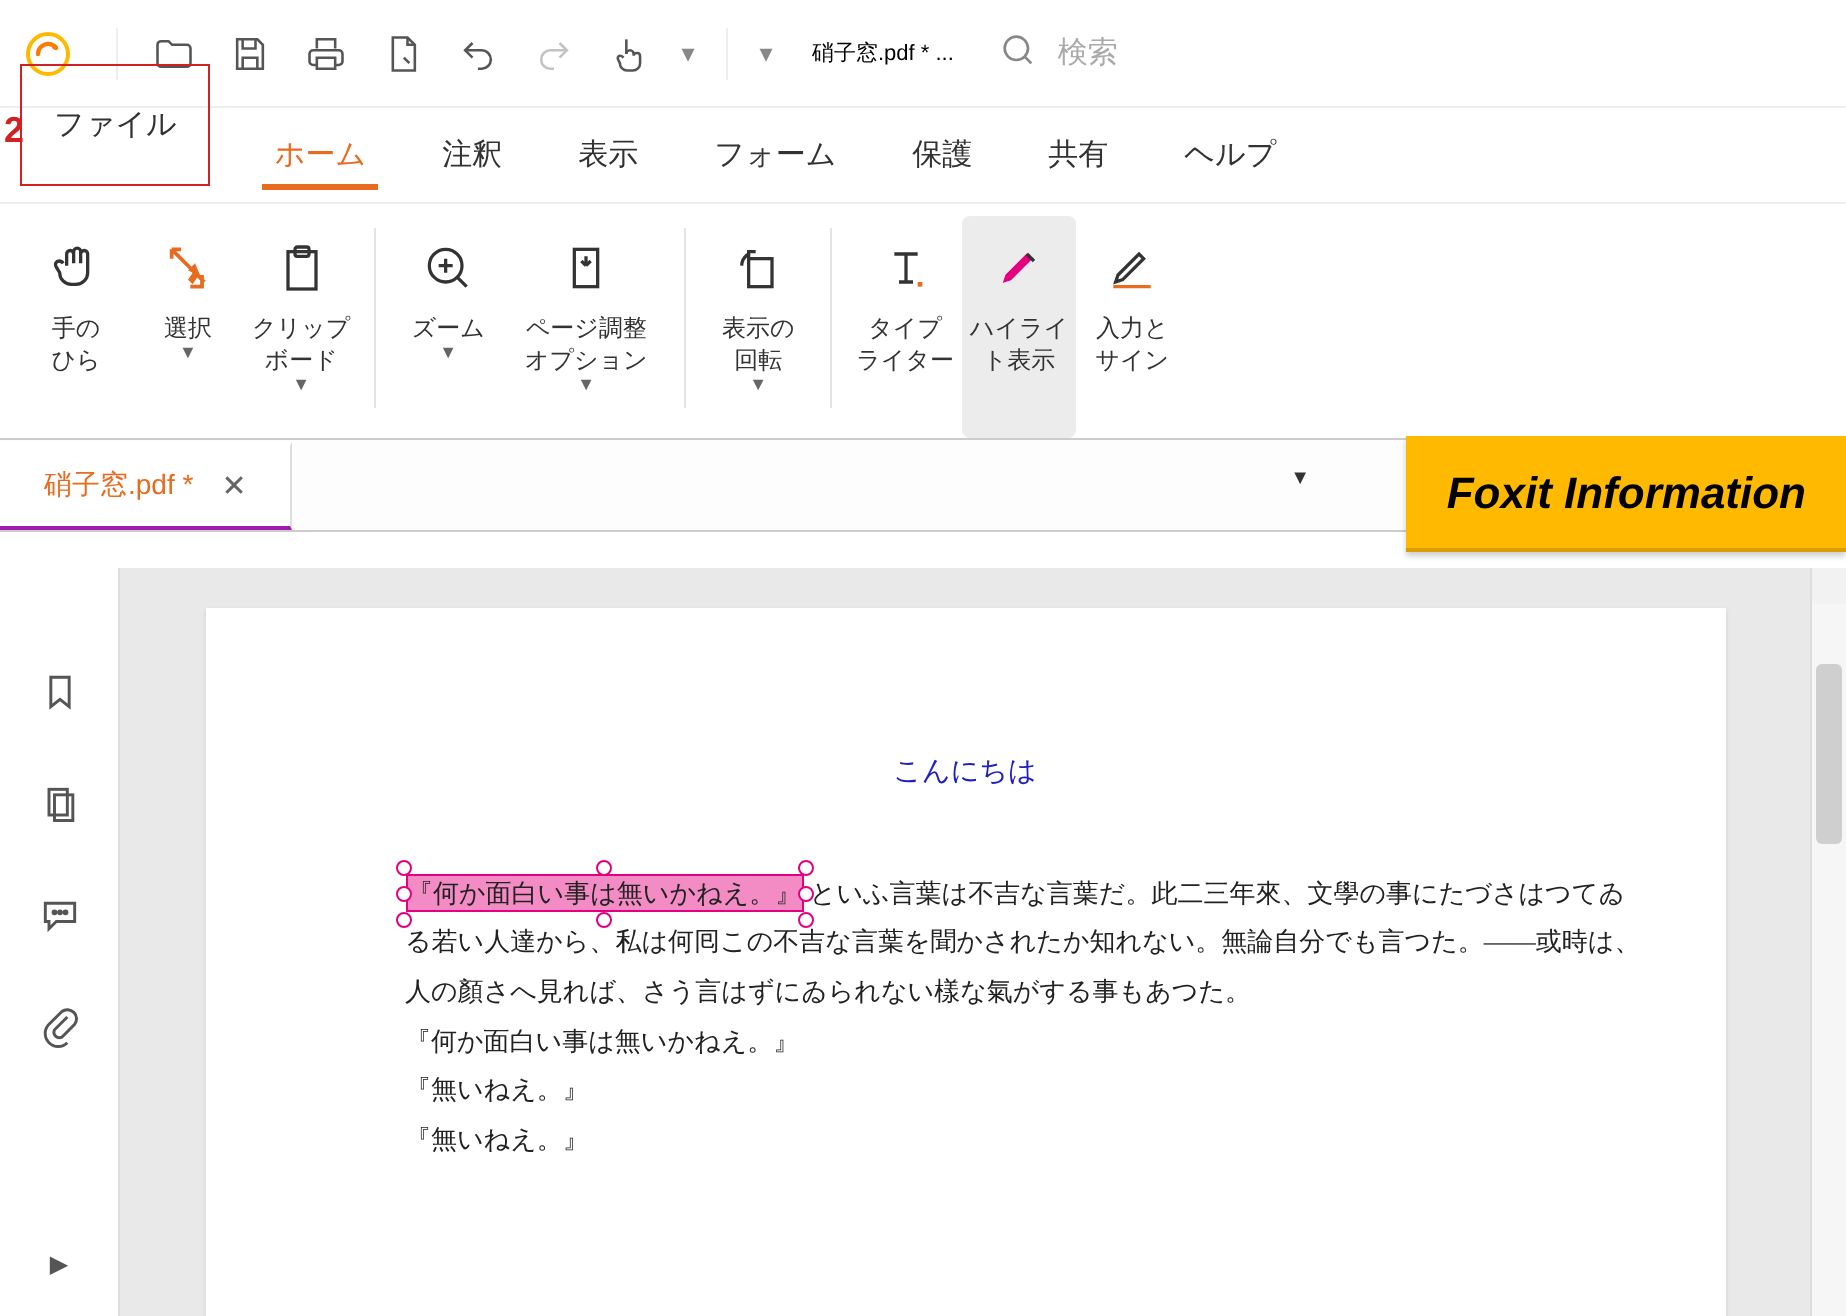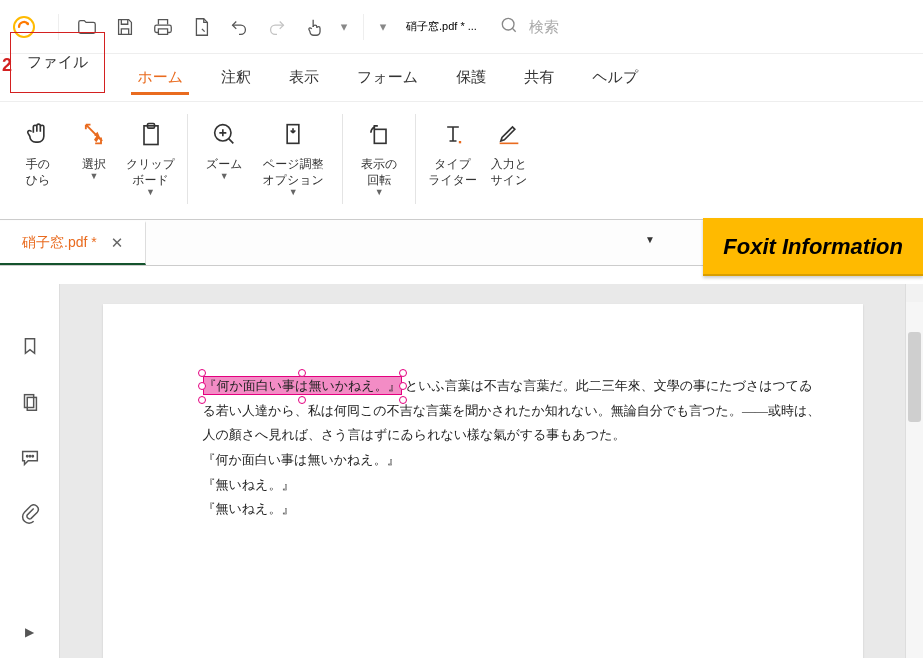--- a/index.html
+++ b/index.html
@@ -164,21 +164,21 @@
     color: #333;
     cursor: pointer;
     background: #fafafa;
     gap: 14px;
     position: relative;
   }
   .doc-tab.active {
     background: #fff;
     color: #e96b1f;
     border-top: 2px solid transparent;
-    border-bottom: 2px solid #14532d;
+    border-bottom: 2px solid #a21caf;
     margin-bottom: -1px;
   }
   .doc-tab .close { color:#666; font-size:15px; }
 
   
   .foxit-banner {
     position:absolute;
     right: 0; top: -2px;
     height: 58px;
     background: #ffba00;
@@ -459,20 +459,30 @@
   <div class="r-btn">
     <div class="ic">
         <svg viewBox="0 0 24 24" fill="none" stroke="#333" stroke-width="1.4">
           <path d="M7 6h10M12 6v12M9 18h6"></path>
           <path d="M18 18v2" stroke="#e96b1f" stroke-width="2"></path>
         </svg>
       </div>
     <div class="lbl">タイプ
 ライター</div>
   </div>
+  <div class="r-btn active">
+    <div class="ic">
+        <svg viewBox="0 0 24 24" fill="none">
+          <path d="M5 18l3-1 9-9-2-2-9 9z" fill="#e4007f" stroke="#e4007f" stroke-width="0.5"></path>
+          <path d="M15 6l3 3" stroke="#333" stroke-width="1.4"></path>
+        </svg>
+      </div>
+    <div class="lbl">ハイライ
+ト表示</div>
+  </div>
   <div class="r-btn">
     <div class="ic">
         <svg viewBox="0 0 24 24" fill="none" stroke="#333" stroke-width="1.4">
           <path d="M5 18l3-1 9-9-2-2-9 9z"></path>
           <path d="M4 20h16" stroke="#e96b1f"></path>
         </svg>
       </div>
     <div class="lbl">入力と
 サイン</div>
   </div>
@@ -511,20 +521,21 @@
     <div class="side-btn">
       <svg viewBox="0 0 24 24">
           <path d="M16 6l-7 7a3 3 0 0 0 4 4l7-7a5 5 0 0 0-7-7l-7 7a7 7 0 0 0 10 10"></path>
         </svg>
     </div>
     <div class="side-expand side-btn" style="font-size:12px">▶</div>
   </div>
 
   <div class="page-wrap">
     <div class="page">
+      <div class="page-title">こんにちは</div>
 
       <p>
         <span class="hl-wrap" style="position:relative; display:inline-block">
           <span class="hl-box">『何か面白い事は無いかねえ。』</span>
           <span class="handle tl"></span>
           <span class="handle tm"></span>
           <span class="handle tr"></span>
           <span class="handle ml"></span>
           <span class="handle mr"></span>
           <span class="handle bl"></span>

